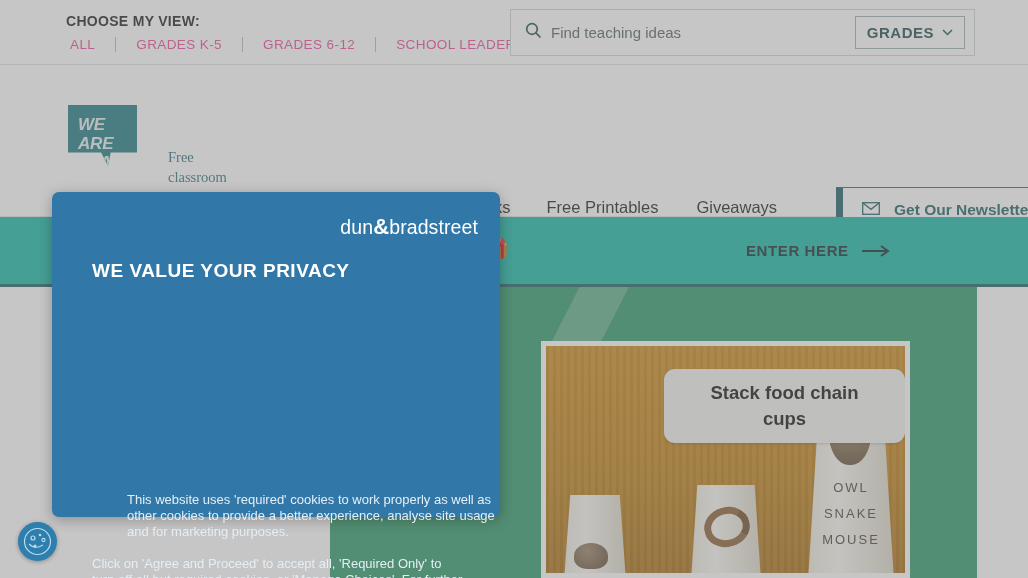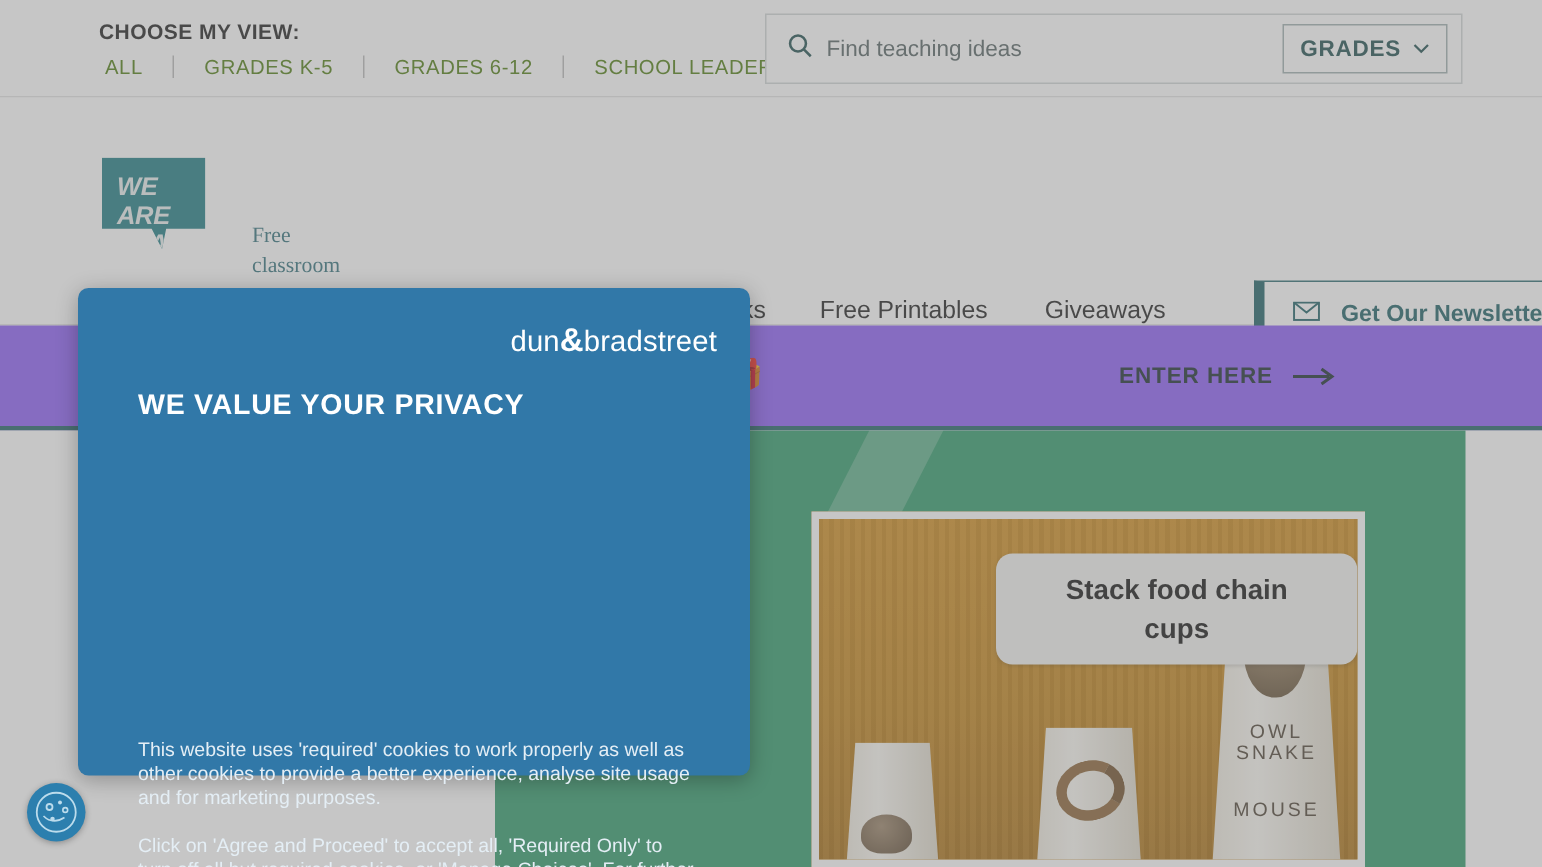--- a/index.html
+++ b/index.html
@@ -23,21 +23,21 @@
     border-bottom:1px solid #e2e2e2;
   }
   .choose-label {
     position:absolute; left:66px; top:13px;
     font-size:14px; font-weight:bold; letter-spacing:.3px;
     color:#1c1c1c;
   }
   .view-links {
     position:absolute; left:66px; top:37px;
     display:flex; align-items:center; gap:0;
-    font-size:13.5px; letter-spacing:.4px; color:#4d7c0f;
+    font-size:13.5px; letter-spacing:.4px; color:#ec4899;
   }
   .view-links .vl { padding:0 20px; white-space:nowrap; }
   .view-links .vl:first-child { padding-left:4px; }
   .view-links .sep { width:1px; height:15px; background:#b9b9b9; }
 
   
   .search-wrap {
     position:absolute; left:510px; top:9px;
     width:465px; height:47px;
     border:1px solid #cfd6d6;
@@ -98,21 +98,21 @@
     border:1px solid #2a6a6f; border-left:7px solid #1c6065;
     background:#fff;
     display:flex; align-items:center; gap:14px; padding-left:19px;
     color:#1c6065; font-size:15.5px; font-weight:bold;
     white-space:nowrap; cursor:pointer;
   }
 
   
   .promo {
     position:absolute; left:0; top:217px; width:1028px; height:70px;
-    background:#8b5cf6;
+    background:#14b8a6;
     border-bottom:3px solid #1c6065;
     display:flex; align-items:center;
   }
   .promo-text {
     font-family:"Liberation Serif", serif;
     font-size:21px; color:#16282c;
     position:absolute; left:300px; white-space:nowrap;
   }
   .promo-cta {
     position:absolute; left:746px;
@@ -197,21 +197,21 @@
   .animal-blob {
     position:absolute; left:28px; bottom:4px; width:34px; height:26px;
     border-radius:50% 50% 40% 40%;
     background:radial-gradient(circle at 40% 30%,#9b8468,#5b4730);
   }
   .cup-word {
     position:absolute; left:262px; width:86px; text-align:center;
     font-family:"Liberation Sans", sans-serif;
     font-size:13px; letter-spacing:2px; color:#4c4032;
   }
-  .cup-word.w1 { bottom:78px; } .cup-word.w2 { bottom:64px; }
+  .cup-word.w1 { bottom:78px; } .cup-word.w2 { bottom:52px; }
   .cup-word.w3 { bottom:26px; }
   .photo-label {
     position:absolute; left:118px; top:23px;
     background:#f3f3f1; border-radius:11px;
     padding:11px 36px;
     font-size:18.5px; font-weight:bold; line-height:26px;
     color:#111; text-align:center;
     box-shadow:0 1px 3px rgba(0,0,0,.18);
   }
 
@@ -239,21 +239,21 @@
   }
   .db-logo .amp { font-size:22px; font-weight:bold; }
   .modal-title {
     position:absolute; left:40px; top:68px;
     font-size:19px; font-weight:bold; letter-spacing:.5px; color:#fff;
   }
   .modal-p {
     position:absolute; left:40px; width:372px;
     font-size:13px; line-height:16.2px; color:#e4eef5;
   }
-  .modal-p.p1 { top:300px; }
+  .modal-p.p1 { top:300px;margin-left:35px; }
   .modal-p.p2 { top:364px; }
 
   
   #cookie-fab {
     position:absolute; left:18px; top:522px;
     width:39px; height:39px; border-radius:50%;
     background:#2c7fae;
     z-index:70; cursor:pointer;
     box-shadow:0 1px 4px rgba(0,0,0,.3);
   }

